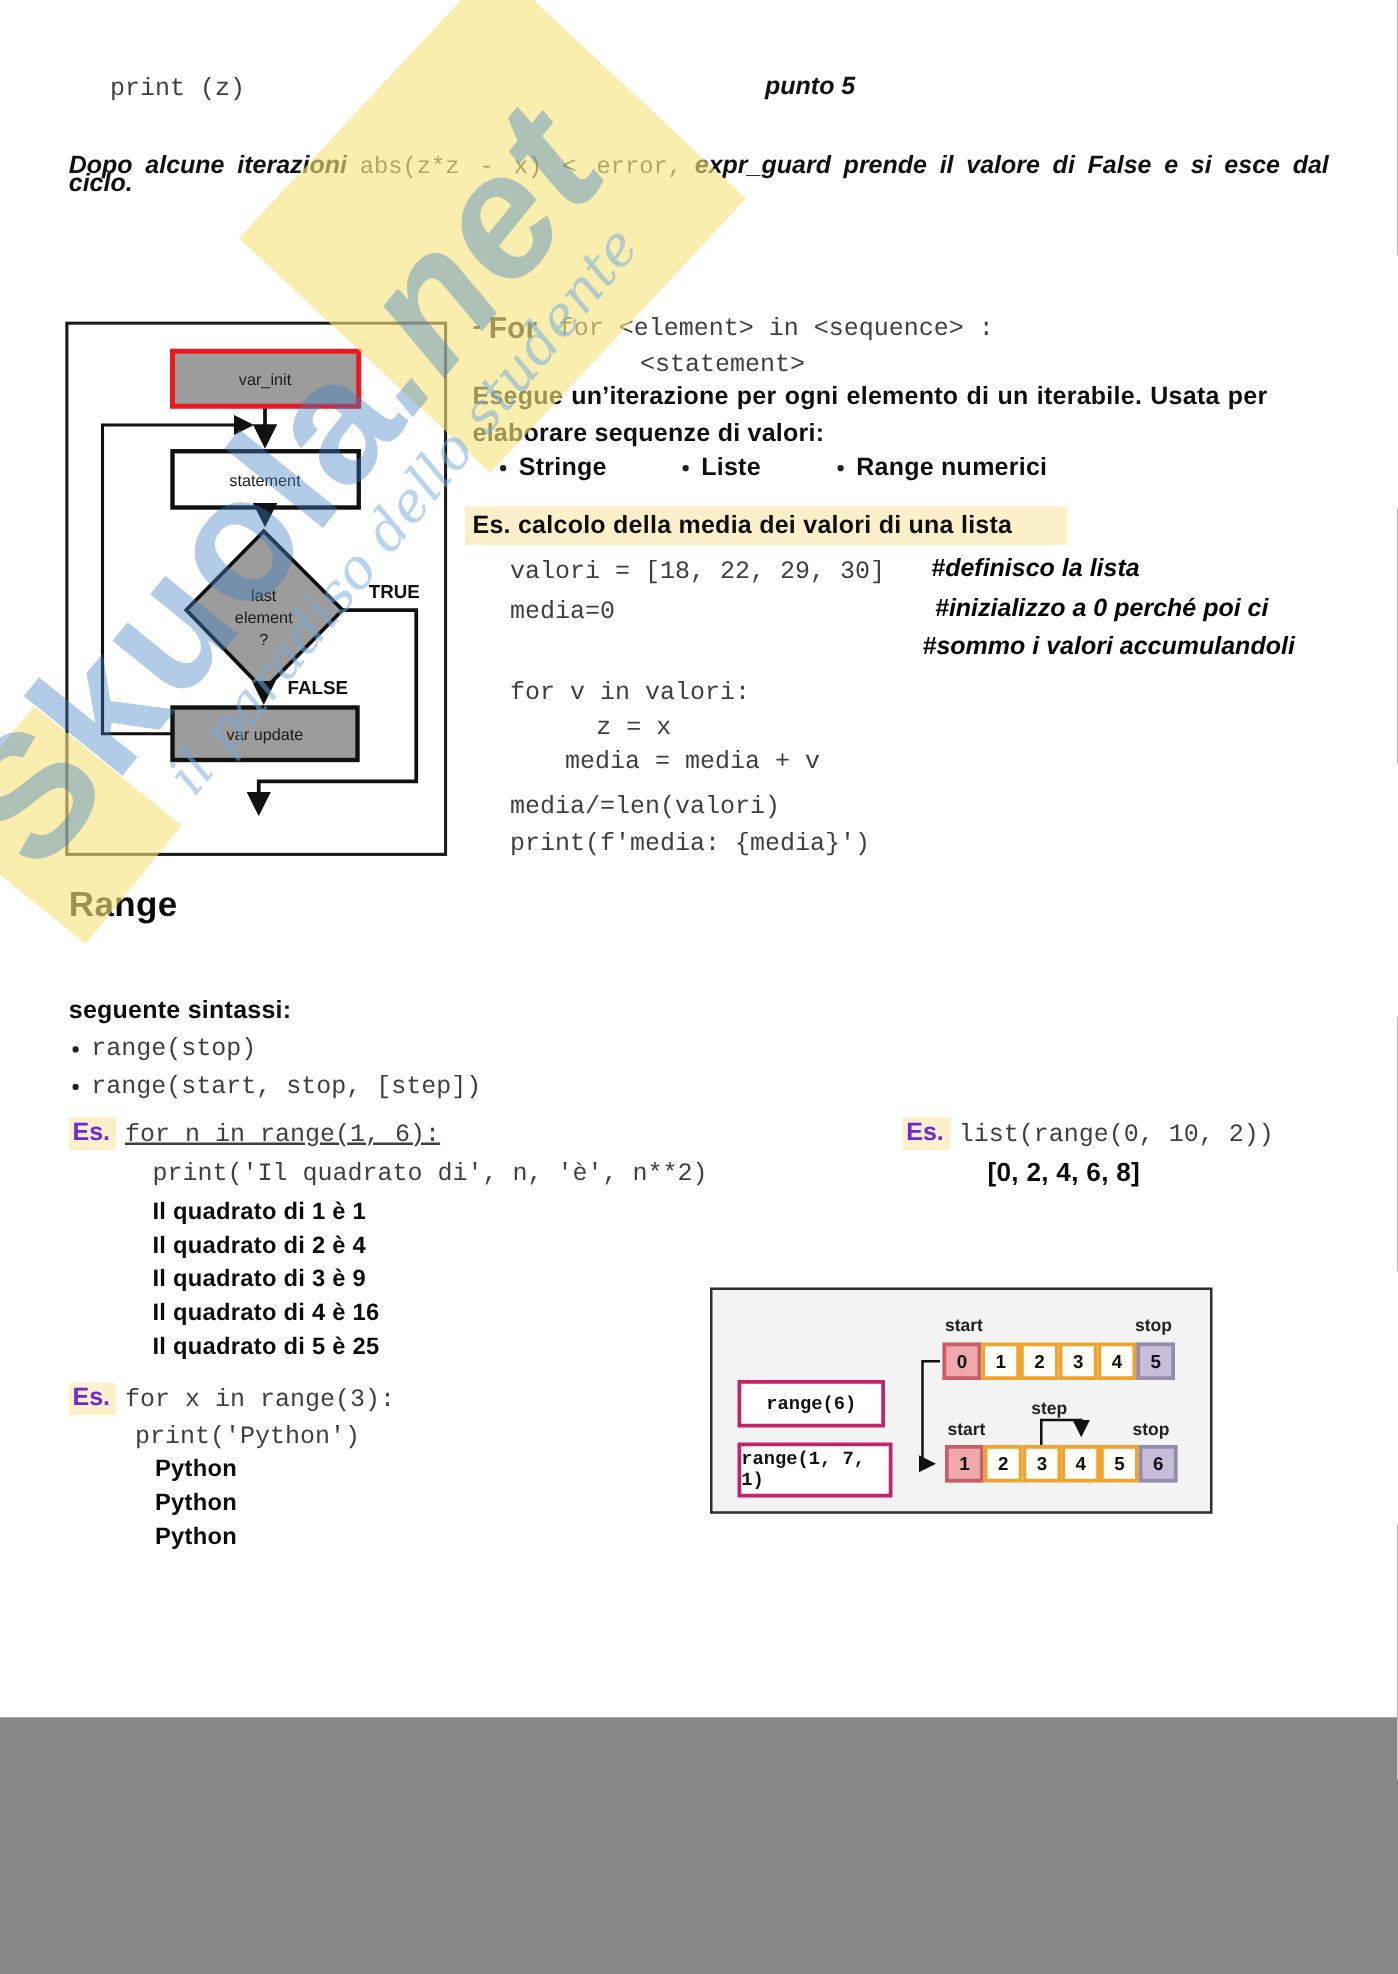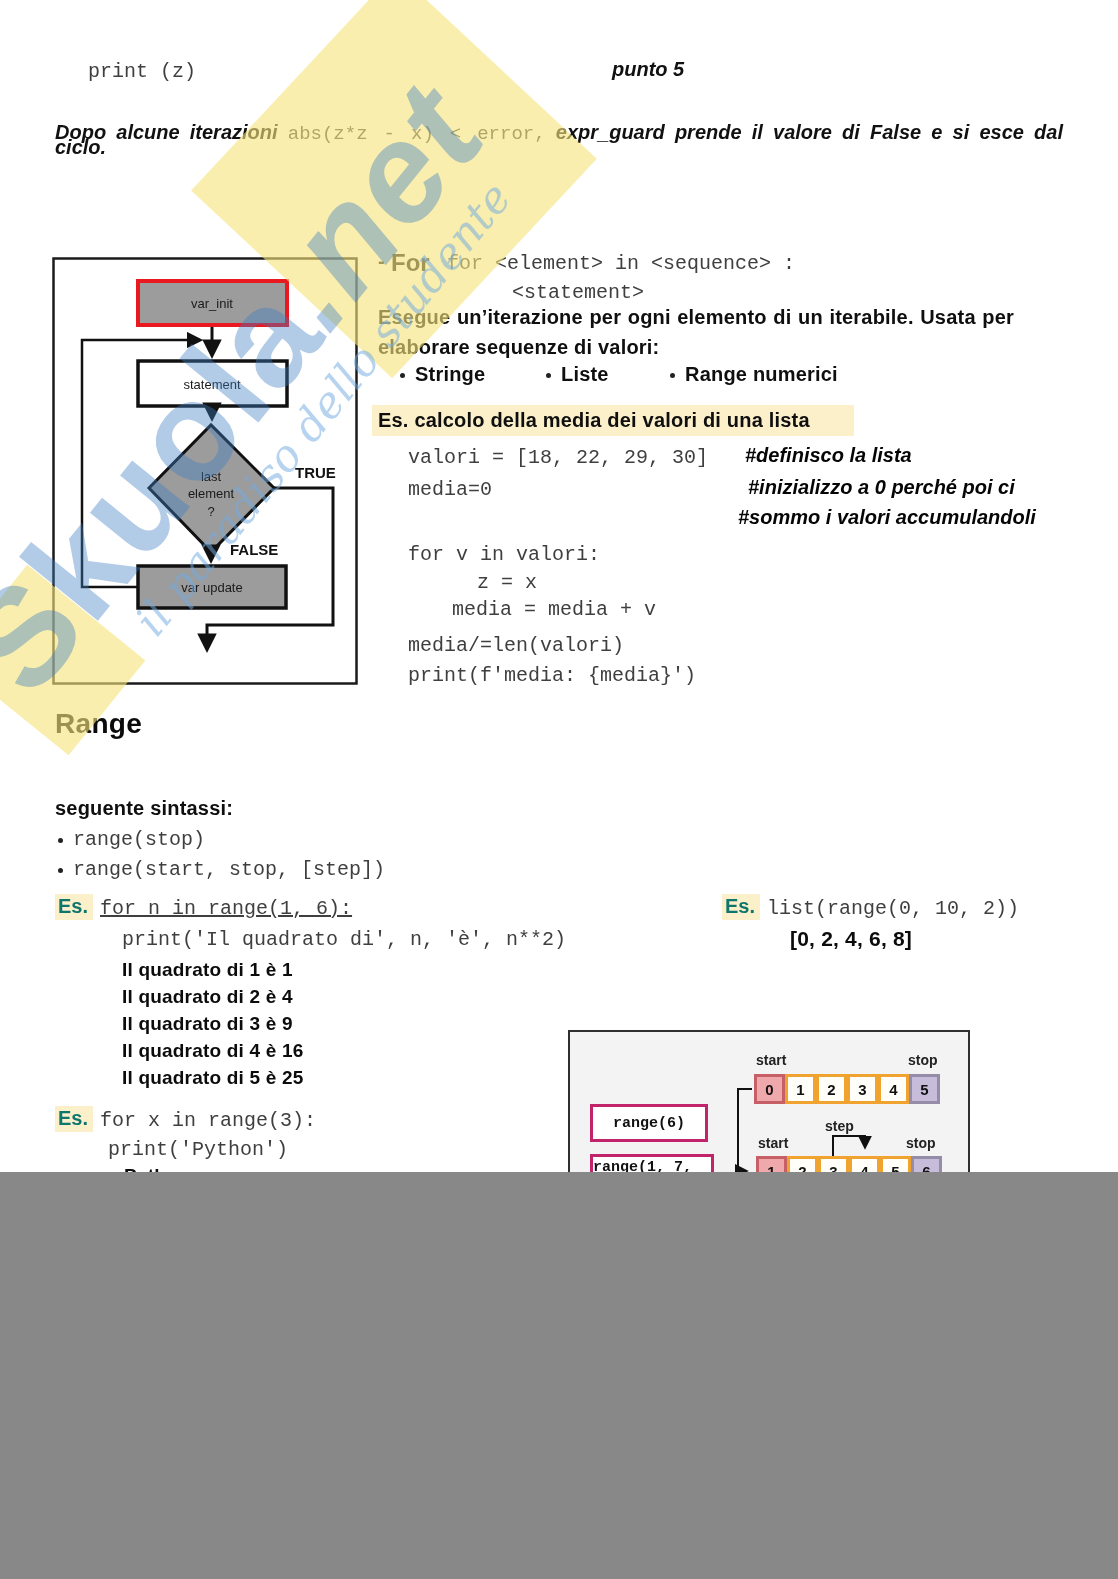--- a/index.html
+++ b/index.html
@@ -1,24 +1,24 @@
 <!DOCTYPE html>
 <html><head>
 <meta charset="utf-8">
 <style>
   html,body{margin:0;padding:0;background:#888;}
-  .page{position:relative;width:1118px;height:1172px;background:#ffffff;overflow:hidden;
+  .page{position:relative;width:1118px;height:1374px;background:#ffffff;overflow:hidden;
         font-family:"Liberation Sans",sans-serif;color:#1a1a1a;}
   .abs{position:absolute;}
   .mono{font-family:"Liberation Mono","DejaVu Sans Mono",monospace;font-size:20px;color:#3f3f3f;white-space:pre;}
   .bi{font-style:italic;font-weight:700;color:#111;}
   .body-20{font-size:20px;font-weight:600;color:#0f0f0f;letter-spacing:.2px;}
   .out-bold{font-size:19px;font-weight:700;color:#0c0c0c;letter-spacing:.2px;}
   .hl{background:#fcf0cb;}
-  .es-label{font-size:20px;font-weight:700;color:#0f766e;background:#fcf0cb;padding:1px 5px 2px 3px;}
+  .es-label{font-size:20px;font-weight:700;color:#6d28d9;background:#fcf0cb;padding:1px 5px 2px 3px;}
   .just{text-align:justify;text-align-last:justify;}
   .h1{font-size:28px;font-weight:800;color:#0b0b0b;letter-spacing:.3px;}
   .comment{font-style:italic;font-weight:700;font-size:20px;color:#050505;white-space:pre;}
   .dot{display:inline-block;width:5px;height:5px;border-radius:50%;background:#222;vertical-align:middle;margin-right:10px;}
   
   .watermark{position:absolute;inset:0;pointer-events:none;z-index:40;}
   .wm-rot{position:absolute;left:-60px;top:628px;width:1000px;transform:rotate(-51deg);transform-origin:0 0;}
   .wm-yellow{position:absolute;background:rgba(246,227,122,0.62);}
   .wm-y1{left:488px;top:-70px;width:300px;height:275px;transform:rotate(4deg);}
   .wm-y2{left:-18px;top:28px;width:122px;height:152px;}

